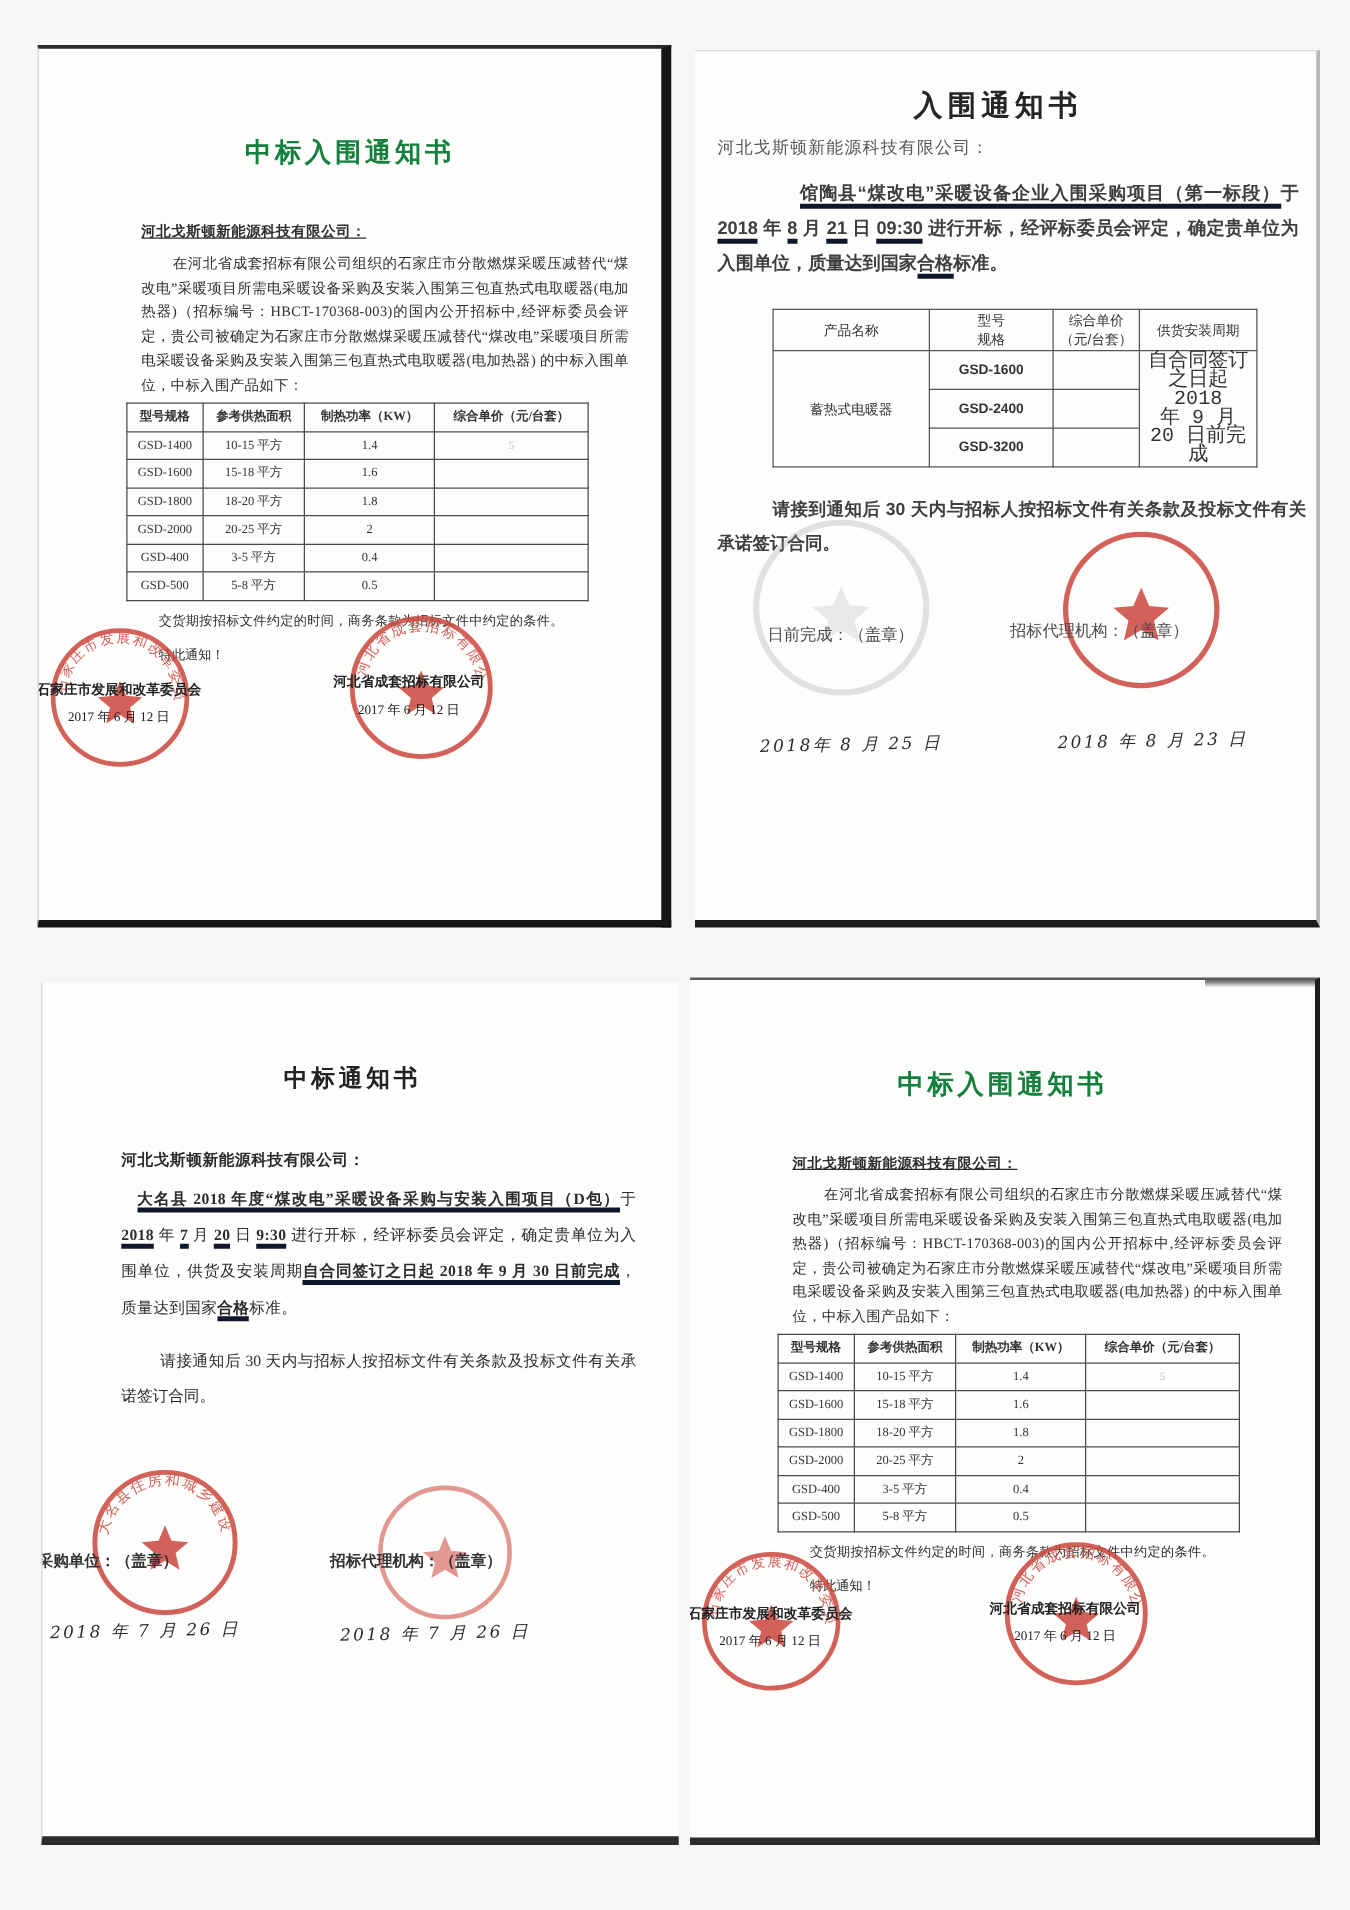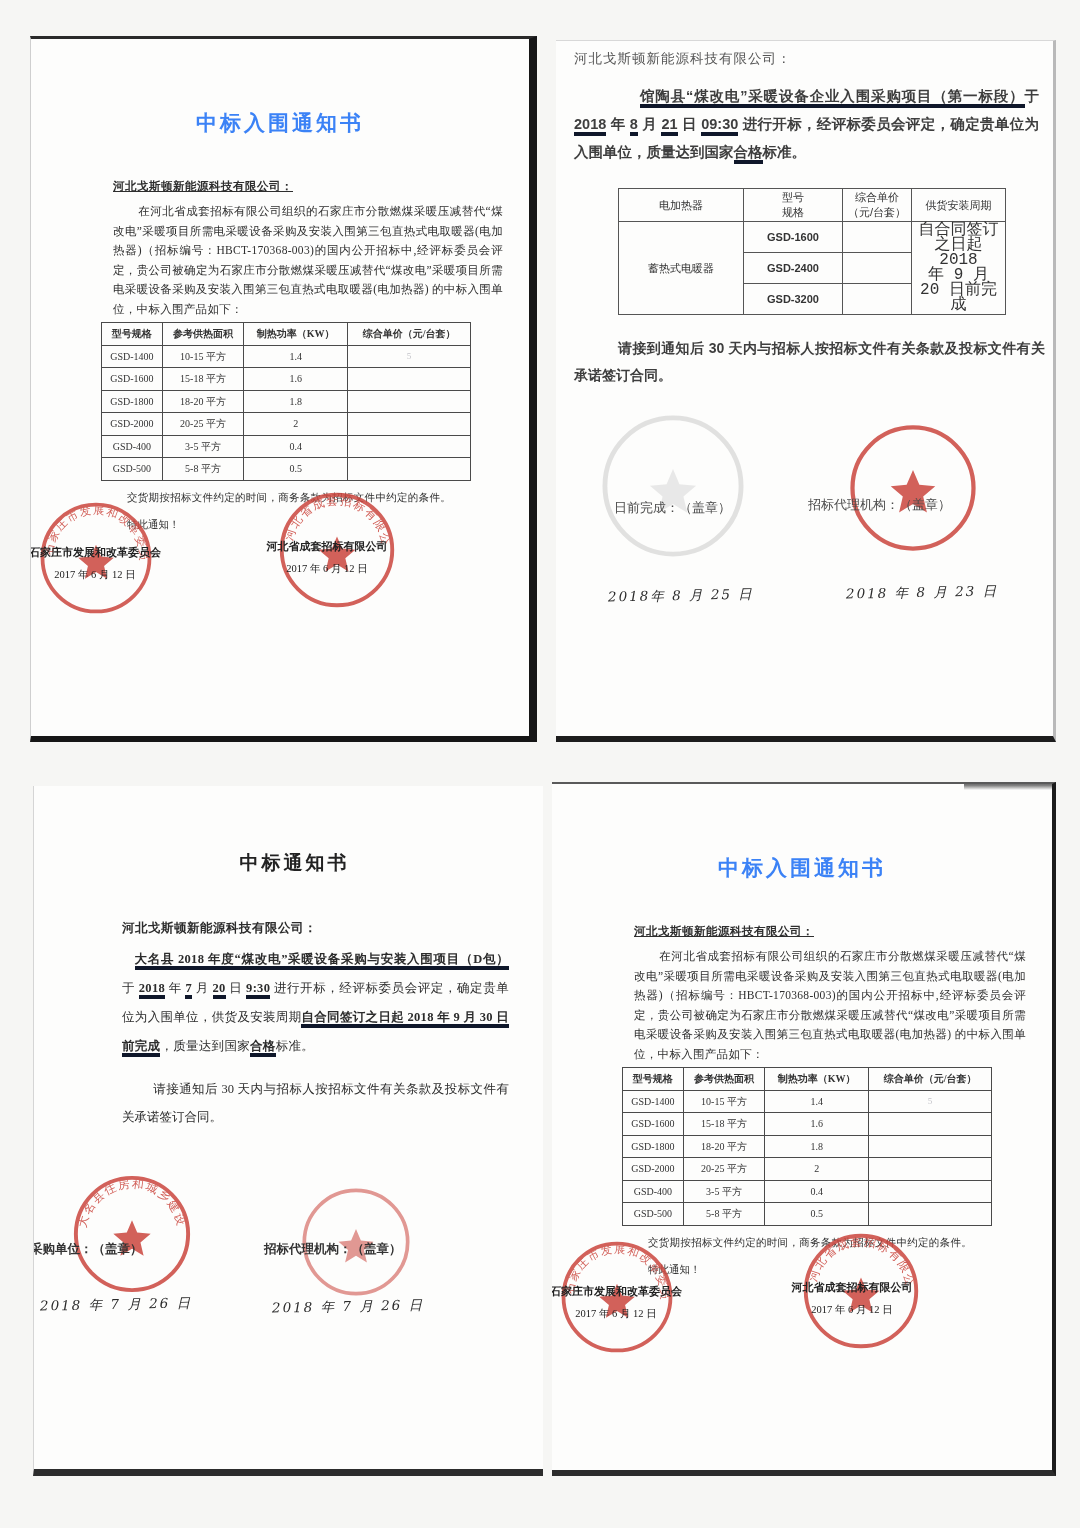--- a/index.html
+++ b/index.html
@@ -37,21 +37,21 @@
   .fold{
     position:absolute;top:-2px;right:-2px;width:90px;height:10px;
     background:linear-gradient(to bottom,#3a3a3a 30%,transparent 80%);
     opacity:.7;
   }
   
   .docA{padding-left:82px;font-size:11.5px;line-height:19.5px;}
   .docA-title{
     margin:74px 82px 0 0;text-align:center;
     font-family:"Liberation Sans","DejaVu Sans",sans-serif;
-    font-size:21px;font-weight:bold;letter-spacing:3px;color:#3b82f6;
+    font-size:21px;font-weight:bold;letter-spacing:3px;color:#15803d;
   }
   .docA-addressee{
     margin:44px 0 0 0;font-weight:bold;font-size:11.5px;
     text-decoration:underline;letter-spacing:.5px;
   }
   .docA-body{margin:6px 26px 0 0;text-indent:2.2em;text-align:justify;letter-spacing:.3px;}
   .docA-table{
     border-collapse:collapse;margin:3px 0 0 -12px;width:370px;
     font-size:10px;text-align:center;color:#333;
   }
@@ -88,21 +88,21 @@
   .docB-table th{font-weight:normal;height:28px;}
   .docB-table td.model{font-weight:bold;height:15px;}
   .docB-table td.period{font-family:Liberation Mono, monospace;font-size:16px;line-height:15px;}
   .docB-para2{margin:20px 8px 0 0;font-size:14px;font-weight:bold;line-height:27px;text-indent:44px;color:#3e3e3e;text-align:justify;}
   .docB-label{position:absolute;font-size:13px;color:#4a4a4a;z-index:2;margin:0;}
   .hand{
     position:absolute;font-family:"DejaVu Serif",serif;font-style:italic;
     font-size:13.5px;color:#2b2b2b;letter-spacing:2px;transform:rotate(-1.2deg);margin:0;z-index:2;
   }
   
-  .docC{padding-left:88px;color:#2c2c2c;}
+  .docC{padding-left:63px;color:#2c2c2c;}
   .docC-title{
     margin:64px 76px 0 0;text-align:center;
     font-family:"Liberation Sans","DejaVu Sans",sans-serif;
     font-size:19px;font-weight:bold;letter-spacing:3px;color:#222;
   }
   .docC-addressee{margin:44px 0 0 0;font-size:12.5px;font-weight:bold;letter-spacing:.5px;}
   .docC-para{margin:8px 34px 12px 0;font-size:12.5px;line-height:29px;text-indent:1em;text-align:justify;letter-spacing:.3px;}
   .docC-para2{margin:14px 34px 0 0;font-size:12.5px;line-height:28px;text-indent:2.5em;text-align:justify;}
   .docC-label{position:absolute;font-size:12.5px;font-weight:bold;color:#333;z-index:2;margin:0;}
   .u{border-bottom:4px solid #0f172a;}
@@ -179,27 +179,28 @@
     <circle class="ring" cx="65" cy="65" r="57"></circle>
     <path id="arc-tl-r" d="M18,65 A47,47 0 1 1 112,65" fill="none"></path>
     <text class="stamp-text"><textPath href="#arc-tl-r" startOffset="6%">河北省成套招标有限公司</textPath></text>
     <polygon class="star" points="65,51 70.3,63.5 84,64.7 73.6,73.6 76.8,87.1 65,79.9 53.2,87.1 56.4,73.6 46,64.7 59.7,63.5"></polygon>
   </svg>
   <p class="sign-org" style="left:196px;top:498px;width:200px;">河北省成套招标有限公司</p>
   <p class="sign-date" style="left:196px;top:520px;width:200px;">2017 年 6 月 12 日</p>
 </section>
 
 <section class="page page-tr docB">
+  <h1 class="docB-title">入围通知书</h1>
   <p class="docB-addressee">河北戈斯顿新能源科技有限公司：</p>
   <p class="docB-para"><span class="u">馆陶县“煤改电”采暖设备企业入围采购项目（第一标段）</span><span>于 </span><span class="u">2018</span><span> 年 </span><span class="u">8</span><span> 月 </span><span class="u">21</span><span> 日 </span><span class="u">09:30</span><span> 进行开标，经评标委员会评定，确定贵单位为入围单位，质量达到国家</span><span class="u">合格</span><span>标准。</span></p>
 
   <table class="docB-table">
     <thead>
       <tr>
-        <th style="width:118px">电加热器</th>
+        <th style="width:118px">产品名称</th>
         <th style="width:92px">型号
 规格</th>
         <th style="width:62px">综合单价
 （元/台套）</th>
         <th>供货安装周期</th>
       </tr>
     </thead>
     <tbody>
       <tr>
         <td rowspan="3">蓄热式电暖器</td>

